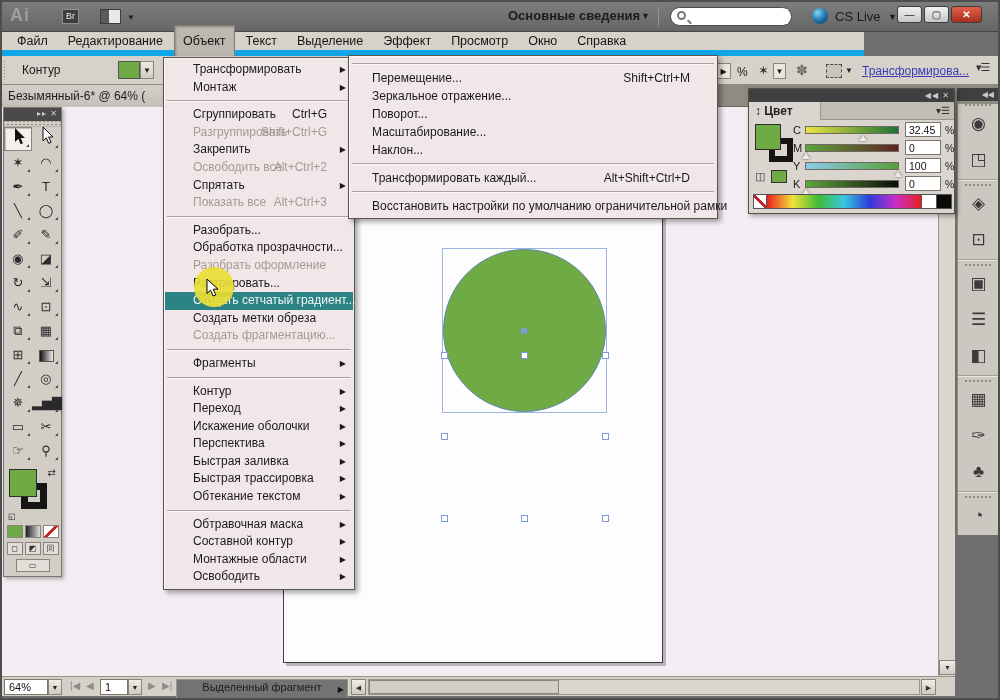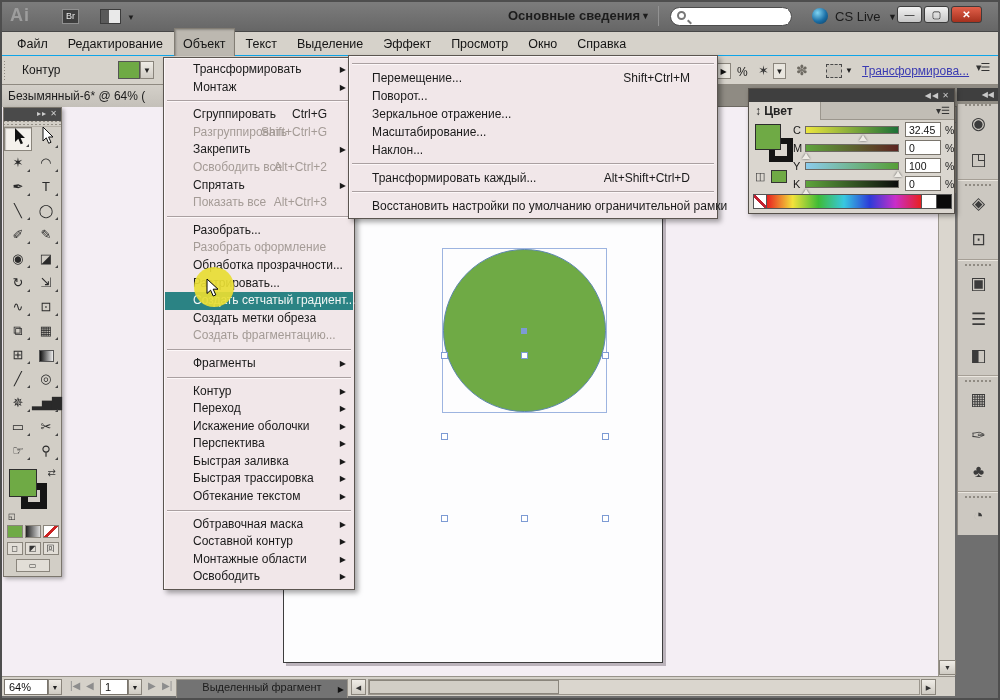--- a/index.html
+++ b/index.html
@@ -31,22 +31,22 @@
     background:radial-gradient(circle at 35% 30%,#7fd4f2,#1b6fa6 55%,#0b3a5e);}
   .cslive{position:absolute;left:835px;top:9px;font-size:13px;color:#1c1c1c;}
   .cs-arrow{position:absolute;left:888px;top:12px;font-size:9px;color:#1c1c1c;}
   .winbtn{position:absolute;top:6px;height:17px;border:1px solid #3c3c3c;border-radius:3px;
     background:linear-gradient(#f2f2f2,#c7c7c7);color:#222;font-size:10px;text-align:center;line-height:15px;}
   .winbtn.min{left:897px;width:25px;}
   .winbtn.max{left:924px;width:25px;}
   .winbtn.close{left:951px;width:31px;background:linear-gradient(#e2604a,#a5301d);color:#fff;font-weight:bold;}
 
   
-  .menubar{position:absolute;left:0;top:32px;width:1000px;height:24px;background:#d6d2ca;
-    border-bottom:1px solid #0ea5e9;display:flex;align-items:center;padding-left:8px;}
+  .menubar{position:absolute;left:0;top:32px;width:864px;height:24px;background:#d6d2ca;
+    border-bottom:6px solid #0ea5e9;display:flex;align-items:center;padding-left:8px;}
   .menubar .m-item{font-size:12.5px;color:#141414;padding:3px 9px;margin-right:2px;}
   .menubar .m-item.active{background:#bcb8b0;border:1px solid #827d74;box-shadow:inset 1px 1px 2px rgba(0,0,0,.25);padding:8px 8px;}
 
   
   .controlbar{position:absolute;left:0;top:56px;width:1000px;height:29px;background:#d6d2ca;
     border-bottom:1px solid #8f8a81;}
   .cb-grip{position:absolute;left:3px;top:4px;width:4px;height:20px;
     background-image:radial-gradient(#8f8a81 1px,transparent 1px);background-size:3px 3px;}
   .cb-label{position:absolute;left:22px;top:7px;font-size:12px;color:#1a1a1a;}
   .cb-fill{position:absolute;left:118px;top:5px;width:22px;height:18px;background:#6faa45;border:1px solid #555;}
@@ -337,22 +337,22 @@
     <div class="mi"><span class="ml">Монтаж</span><span class="ma">▶</span></div>
     <div class="msep"></div>
     <div class="mi"><span class="ml">Сгруппировать</span><span class="ms">Ctrl+G</span></div>
     <div class="mi dis"><span class="ml">Разгруппировать</span><span class="ms">Shift+Ctrl+G</span></div>
     <div class="mi"><span class="ml">Закрепить</span><span class="ma">▶</span></div>
     <div class="mi dis"><span class="ml">Освободить все</span><span class="ms">Alt+Ctrl+2</span></div>
     <div class="mi"><span class="ml">Спрятать</span><span class="ma">▶</span></div>
     <div class="mi dis"><span class="ml">Показать все</span><span class="ms">Alt+Ctrl+3</span></div>
     <div class="msep"></div>
     <div class="mi"><span class="ml">Разобрать...</span></div>
+    <div class="mi"><span class="ml">Обработка прозрачности...</span></div>
     <div class="mi dis"><span class="ml">Разобрать оформление</span></div>
-    <div class="mi"><span class="ml">Обработка прозрачности...</span></div>
     <div class="mi"><span class="ml">Растрировать...</span></div>
     <div class="mi hl"><span class="ml">Создать сетчатый градиент...</span></div>
     <div class="mi"><span class="ml">Создать метки обреза</span></div>
     <div class="mi dis"><span class="ml">Создать фрагментацию...</span></div>
     <div class="msep"></div>
     <div class="mi"><span class="ml">Фрагменты</span><span class="ma">▶</span></div>
     <div class="msep"></div>
     <div class="mi"><span class="ml">Контур</span><span class="ma">▶</span></div>
     <div class="mi"><span class="ml">Переход</span><span class="ma">▶</span></div>
     <div class="mi"><span class="ml">Искажение оболочки</span><span class="ma">▶</span></div>
@@ -362,22 +362,22 @@
     <div class="mi"><span class="ml">Обтекание текстом</span><span class="ma">▶</span></div>
     <div class="msep"></div>
     <div class="mi"><span class="ml">Обтравочная маска</span><span class="ma">▶</span></div>
     <div class="mi"><span class="ml">Составной контур</span><span class="ma">▶</span></div>
     <div class="mi"><span class="ml">Монтажные области</span><span class="ma">▶</span></div>
     <div class="mi"><span class="ml">Освободить</span><span class="ma">▶</span></div>
   </div>
 <div class="ddmenu" id="transform-submenu">
     <div class="msep"></div>
     <div class="mi"><span class="ml">Перемещение...</span><span class="ms">Shift+Ctrl+M</span></div>
+    <div class="mi"><span class="ml">Зеркальное отражение...</span></div>
     <div class="mi"><span class="ml">Поворот...</span></div>
-    <div class="mi"><span class="ml">Зеркальное отражение...</span></div>
     <div class="mi"><span class="ml">Масштабирование...</span></div>
     <div class="mi"><span class="ml">Наклон...</span></div>
     <div class="msep"></div>
     <div class="mi"><span class="ml">Трансформировать каждый...</span><span class="ms">Alt+Shift+Ctrl+D</span></div>
     <div class="msep"></div>
     <div class="mi"><span class="ml">Восстановить настройки по умолчанию ограничительной рамки</span></div>
   </div>
 
 <div class="click-glow"></div>
 <svg class="cursor" width="14" height="20" viewBox="0 0 14 20">

